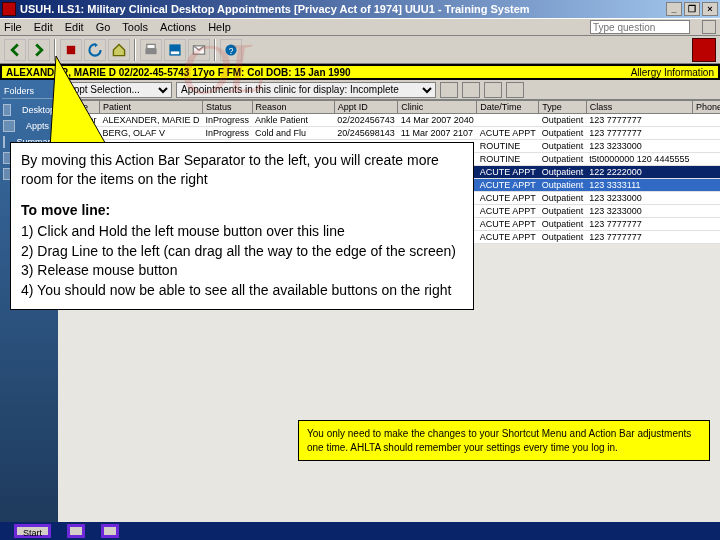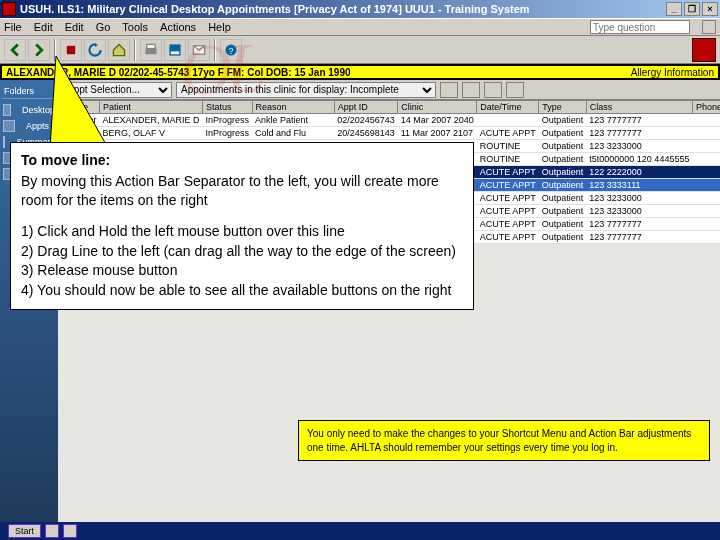--- a/index.html
+++ b/index.html
@@ -38,21 +38,21 @@
   .filterbar .sm { width:18px; height:16px; background:#d4d0c8; border:1px solid #808080; }
 
   .grid { flex:1; background:#e8e6e0; overflow:hidden; position:relative; }
   table { border-collapse:collapse; width:100%; font-size:9px; background:#fff; }
   th { background:#d4d0c8; border:1px solid #808080; padding:1px 3px; text-align:left; font-weight:normal; white-space:nowrap; }
   td { border-bottom:1px solid #e0e0e0; padding:1px 3px; white-space:nowrap; }
   tr.selected td { background:#0a246a; color:#fff; }
   tr.selected2 td { background:#316ac5; color:#fff; }
 
   .footer { height:18px; background:#0a246a; color:#fff; display:flex; align-items:center; padding:0 6px; font-size:10px; }
-  .footer .fbtn { background:#d4d0c8; color:#000; border:1px solid #6d28d9; padding:0 6px; height:14px; margin:0 2px; font-size:9px; line-height:12px; }
+  .footer .fbtn { background:#d4d0c8; color:#000; border:3px solid #6d28d9; padding:0 6px; height:14px; margin:0 8px; font-size:9px; line-height:12px; }
 
   .callout1 { position:absolute; left:10px; top:142px; width:464px; background:#fff; border:1px solid #000; padding:8px 10px; font-size:14px; line-height:1.35; z-index:5; }
   .callout1 p { margin-bottom:12px; }
   .callout1 ol { list-style:none; padding-left:0; }
   .callout1 li { padding-left:22px; text-indent:-22px; margin-bottom:1px; }
   .pointer { position:absolute; left:50px; top:56px; width:0; height:0; z-index:4; }
   .pointer svg { position:absolute; left:0; top:0; }
 
   .callout2 { position:absolute; left:298px; top:420px; width:412px; background:#ffff00; border:1px solid #000; padding:6px 8px; font-size:10px; line-height:1.35; z-index:5; }
 
@@ -344,22 +344,22 @@
 
 <div class="watermark">OL</div>
 
 <div class="pointer">
   <svg width="60" height="100">
       <polygon points="6,0 0,92 58,92" fill="#ffff00" stroke="#000"></polygon>
     </svg>
 </div>
 
 <div class="callout1">
+  <p>By moving this Action Bar Separator to the left, you will create more room for the items on the right</p>
   <p style="font-weight:bold;margin-bottom:2px;">To move line:</p>
-  <p>By moving this Action Bar Separator to the left, you will create more room for the items on the right</p>
   <ol>
     <li>1)  Click and Hold the left mouse button over this line</li>
     <li>2)  Drag Line to the left (can drag all the way to the edge of the screen)</li>
     <li>3)  Release mouse button</li>
     <li>4)  You should now be able to see all the available buttons on the right</li>
   </ol>
 </div>
 
 <div class="callout2">
   <span>You only need to make the changes to your Shortcut Menu and Action Bar adjustments one time.  AHLTA should remember your settings every time you log in.</span>

